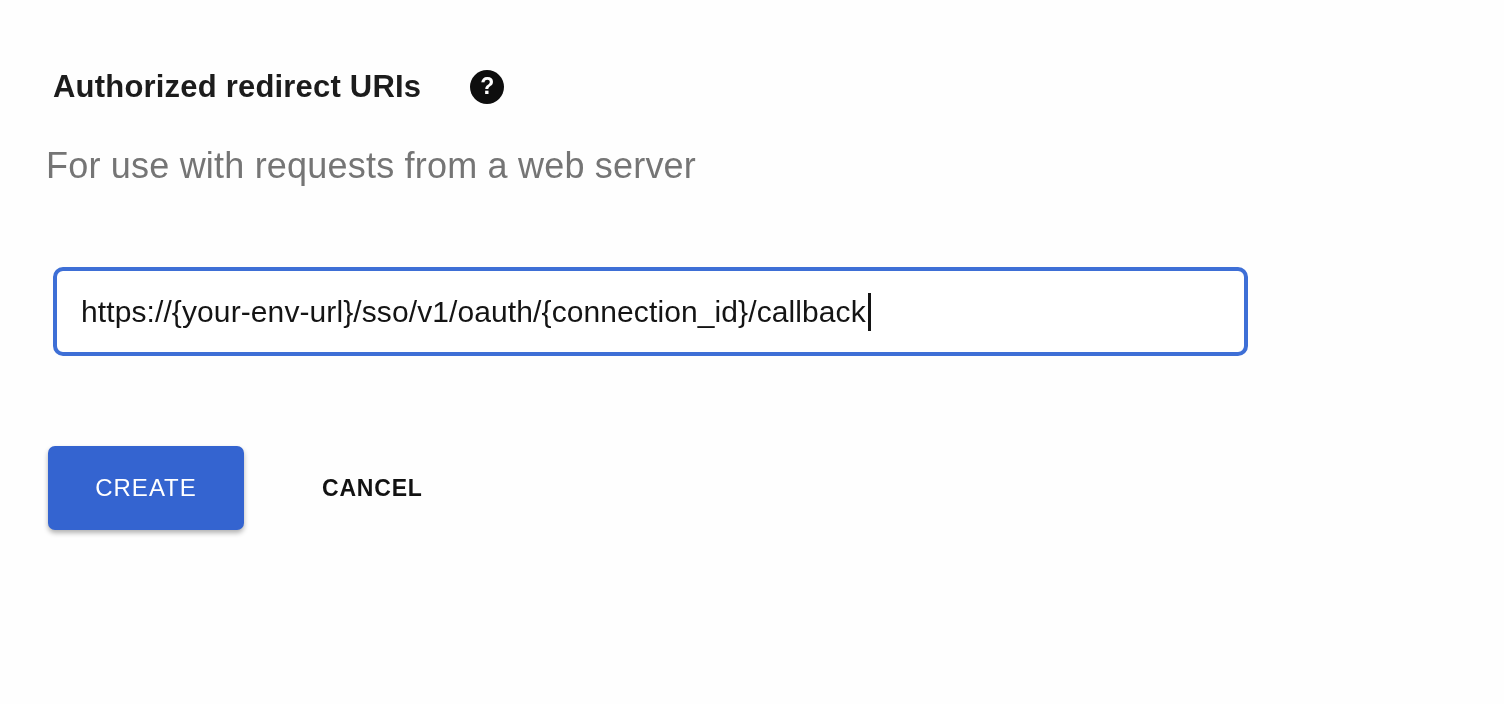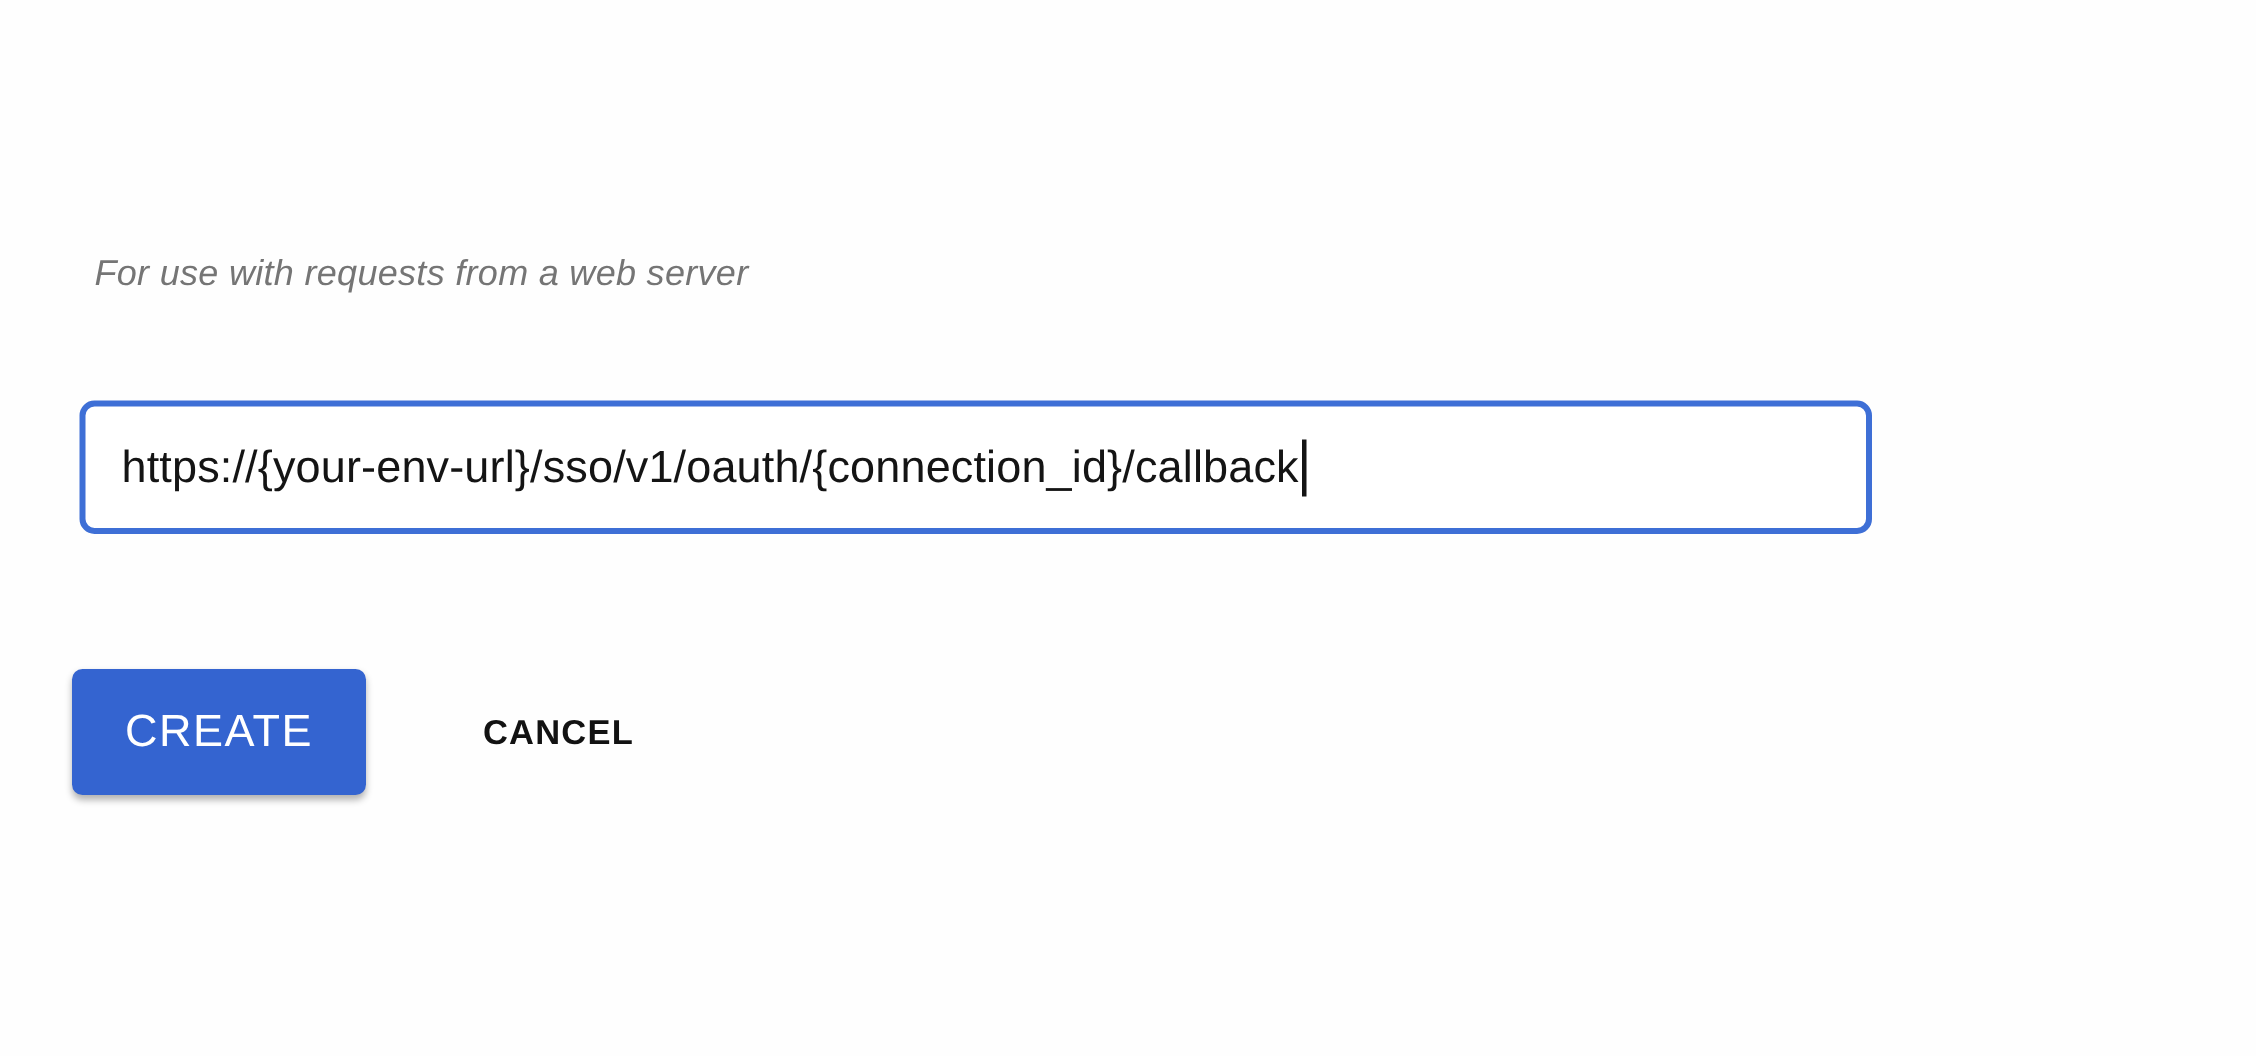--- a/index.html
+++ b/index.html
@@ -47,27 +47,26 @@
     color: #ffffff;
     font-size: 23px;
     font-weight: 700;
     line-height: 1;
     transform: translateY(-1px);
   }
   .section-subtitle {
     position: absolute;
     left: 46px;
     top: 148px;
-    margin: 17px;
-    font-size: 24px;
+    margin: 0;
+    font-size: 36px;
     font-weight: 400;
     color: #757575;
     letter-spacing: 0.2px;
     line-height: 36px;
-    font-style: italic;
   }
   .uri-input {
     position: absolute;
     left: 53px;
     top: 267px;
     width: 1195px;
     height: 89px;
     box-sizing: border-box;
     background: #ffffff;
     border: 4px solid #3e6fd6;
@@ -98,21 +97,21 @@
     align-items: center;
   }
   .create-btn {
     width: 196px;
     height: 84px;
     border: none;
     border-radius: 7px;
     background: #3464d0;
     color: #ffffff;
     font-family: "Liberation Sans", sans-serif;
-    font-size: 30px;
+    font-size: 24px;
     font-weight: 500;
     letter-spacing: 1px;
     box-shadow: 0 3px 5px rgba(0,0,0,0.30);
     cursor: pointer;
   }
   .cancel-btn {
     margin-left: 66px;
     background: transparent;
     border: none;
     padding: 10px 12px;
@@ -122,20 +121,26 @@
     letter-spacing: 0.8px;
     color: #121212;
     cursor: pointer;
   }
 </style>
 </head>
 <body>
 
 <div class="page">
 
+  <div class="title-row">
+    <h2 class="section-title">Authorized redirect URIs</h2>
+    <span class="help-icon">
+      <span class="q">?</span>
+    </span>
+  </div>
 
   <p class="section-subtitle">For use with requests from a web server</p>
 
   <div class="uri-input">
     <span class="uri-text">https://{your-env-url}/sso/v1/oauth/{connection_id}/callback</span>
     <span class="caret"></span>
   </div>
 
   <div class="actions">
     <button class="create-btn">CREATE</button>

